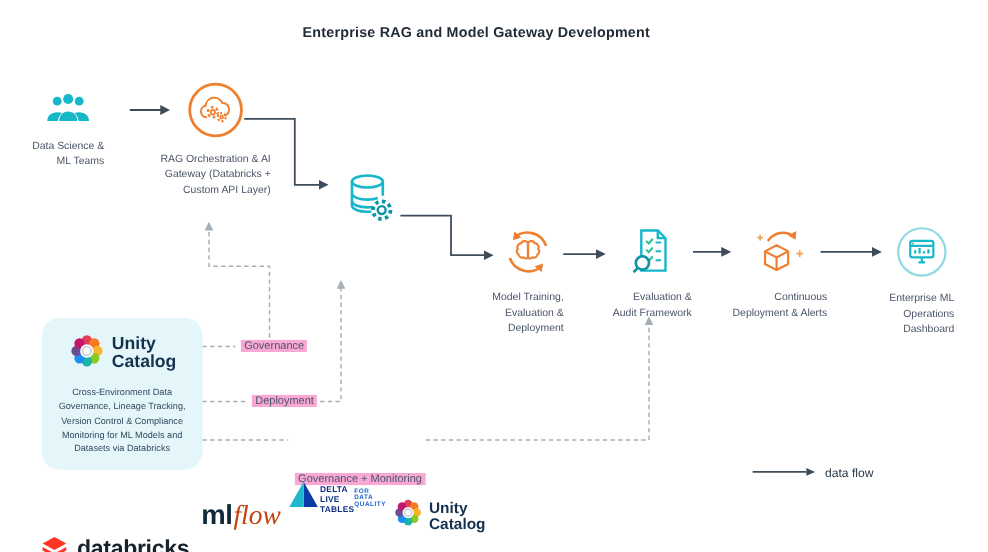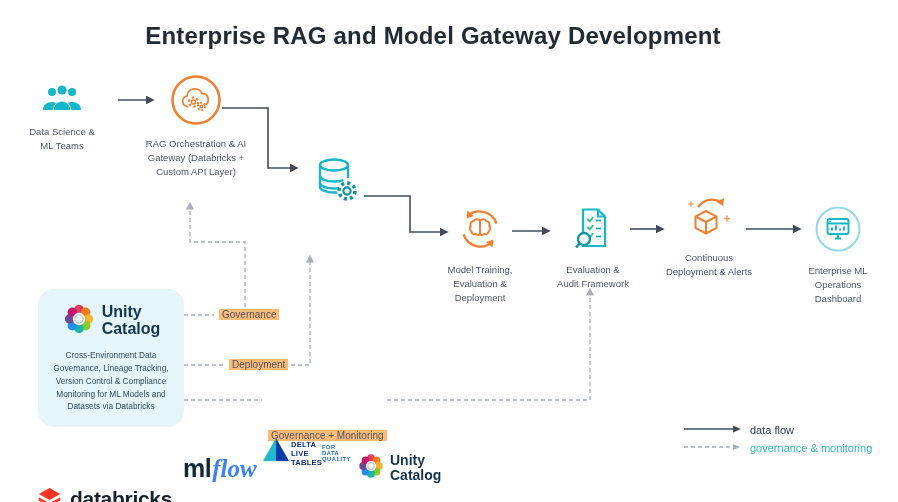--- a/index.html
+++ b/index.html
@@ -4,50 +4,50 @@
 <style>
   * { margin:0; padding:0; box-sizing:border-box; }
   html,body { width:898px; height:502px; }
   body {
     position:relative; overflow:hidden; background:#ffffff;
     font-family:"Liberation Sans", sans-serif;
   }
   .stage { position:absolute; inset:0; }
   .title {
     position:absolute; top:22px; left:0; width:866px; text-align:center;
-    font-size:24px; font-weight:600; color:#212b36; letter-spacing:.2px;
+    font-size:13px; font-weight:600; color:#212b36; letter-spacing:.2px;
   }
   .connectors { position:absolute; inset:0; pointer-events:none; }
   .node { position:absolute; display:flex; flex-direction:column; align-items:center; }
   .node-label {
     margin-top:7px; font-size:9.5px; line-height:1.45; color:#4a5568;
-    text-align:center; white-space:pre-line;
+    text-align:right; white-space:pre-line;
   }
   .flow-label {
-    position:absolute; font-size:10px; color:#4a5568; background:#fdba74; padding:0 3px;
+    position:absolute; font-size:10px; color:#4a5568; background:#f9a8d4; padding:0 3px;
   }
   .unity-box {
     position:absolute; left:38px; top:289px; width:146px; height:138px;
     background:#e4f6fa; border-radius:16px;
     display:flex; flex-direction:column; align-items:center; padding-top:13px;
   }
   .unity-logo-row { display:flex; align-items:center; gap:6px; }
   .unity-logo-text { font-size:16px; font-weight:700; color:#14324e; line-height:1.04; }
   .unity-desc {
     margin-top:9px; font-size:8.3px; line-height:1.55; color:#31495e;
     text-align:center; white-space:pre-line;
   }
   .legend-row { position:absolute; display:flex; align-items:center; gap:8px; font-size:11px; }
   .lbl-dark { color:#2b3a49; }
   .lbl-teal { color:#35b7c6; }
   .logo-databricks { position:absolute; left:36px; top:459px; display:flex; align-items:flex-start; gap:7px;margin-top:28px; }
   .logo-databricks .txt { font-size:21px; font-weight:700; color:#16222e; letter-spacing:-.3px; }
   .logo-mlflow { position:absolute; left:183px; top:454px; display:flex; align-items:center; }
   .logo-mlflow .ml { font-size:25px; font-weight:800; color:#10293a; letter-spacing:-.5px; }
-  .logo-mlflow .flow { font-size:25px; font-weight:700; font-style:italic; color:#3b82f6; font-family:"Liberation Serif", serif; margin-left:1px; }
+  .logo-mlflow .flow { font-size:25px; font-weight:400; font-style:italic; color:#c2410c; font-family:"Liberation Serif", serif; margin-left:1px; }
   .logo-delta { position:absolute; left:261px; top:437px; width:88px; display:flex; align-items:center; }
   .logo-delta .l1 { margin-top:2px; font-size:7.6px; font-weight:800; color:#0b2d83; letter-spacing:.2px; }
   .logo-delta .l2 { margin-top:1px; font-size:5.8px; font-weight:700; color:#1768d2; letter-spacing:.5px; }
   .logo-unity { position:absolute; left:357px; top:452px; display:flex; align-items:center; gap:5px; }
   .logo-unity .txt { font-size:14px; font-weight:800; color:#14324e; line-height:1.04; }
 </style>
 </head>
 <body>
 
 <div class="stage">
@@ -174,21 +174,21 @@
           <line x1="24" y1="30.5" x2="29" y2="30.5"></line>
         </g>
         <circle cx="12" cy="33" r="6" fill="#ffffff" stroke="#0c93a6" stroke-width="2.4"></circle>
         <line x1="7.8" y1="37.5" x2="4" y2="41.5" stroke="#0c93a6" stroke-width="2.4"></line>
       </svg>
     </span>
     <span class="node-label">Evaluation &amp;
 Audit Framework</span>
   </div>
 
-  <div class="node" style="left:651px; top:194px; width:116px;">
+  <div class="node" style="left:651px; top:206px; width:116px;">
     <span>
       <svg width="48" height="46" viewBox="0 0 48 46">
         <g fill="none" stroke="#f08031" stroke-width="2">
           <path d="M21 17l10.5 5.5v11.5L21 39.5l-10.5-5.5V22.5z"></path>
           <path d="M10.5 22.5L21 28l10.5-5.5M21 28v11.5"></path>
         </g>
         <path d="M13 13c6-8 16-9.5 23-4.5" fill="none" stroke="#f08031" stroke-width="2.2"></path>
         <polygon points="39,4 38.2,12 31.5,8" fill="#f08031"></polygon>
         <g stroke="#f4a259" stroke-width="1.6" stroke-linecap="round" fill="none">
           <path d="M42 22v5M39.5 24.5h5"></path>
@@ -252,29 +252,20 @@
 
   <div class="legend-row" style="left:684px; top:424px;justify-content:flex-end;">
     <span>
       <svg width="58" height="10" viewBox="0 0 58 10">
         <line x1="0" y1="5" x2="49" y2="5" stroke="#3e4c59" stroke-width="1.6"></line>
         <polygon points="49,1.5 57,5 49,8.5" fill="#3e4c59"></polygon>
       </svg>
     </span>
     <span class="lbl-dark">data flow</span>
   </div>
-  <div class="legend-row" style="left:684px; top:442px;">
-    <span>
-      <svg width="58" height="10" viewBox="0 0 58 10">
-        <line x1="0" y1="5" x2="49" y2="5" stroke="#a6aeb8" stroke-width="1.3" stroke-dasharray="4 3"></line>
-        <polygon points="49,2 56,5 49,8" fill="#a6aeb8"></polygon>
-      </svg>
-    </span>
-    <span class="lbl-teal">governance &amp; monitoring</span>
-  </div>
 
   <div class="logo-databricks">
     <span>
       <svg width="27" height="28" viewBox="0 0 24 26">
         <g fill="#ff3621">
           <path d="M12 1L2 6.5l10 5.5 10-5.5z"></path>
           <path d="M2 9.5v3L12 18l10-5.5v-3L12 15z"></path>
           <path d="M2 15.5v3L12 24l10-5.5v-3L12 21z"></path>
         </g>
       </svg>

